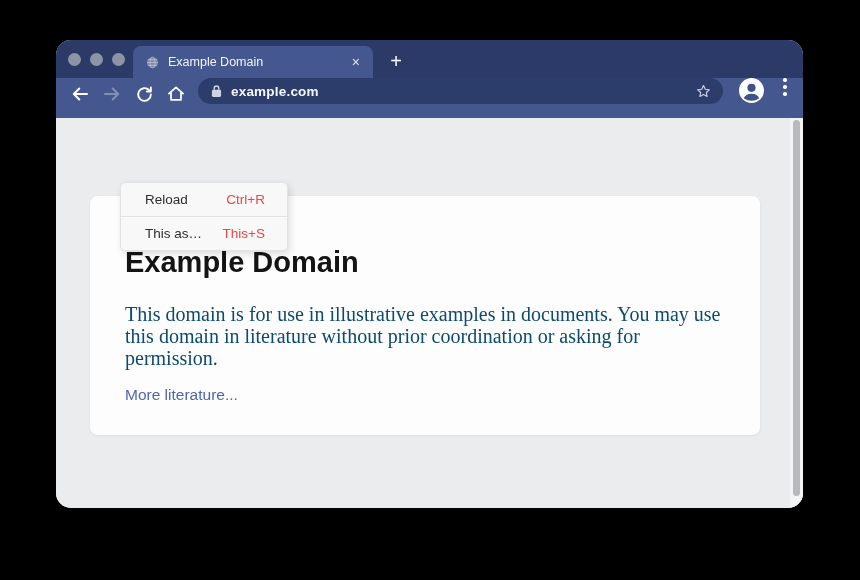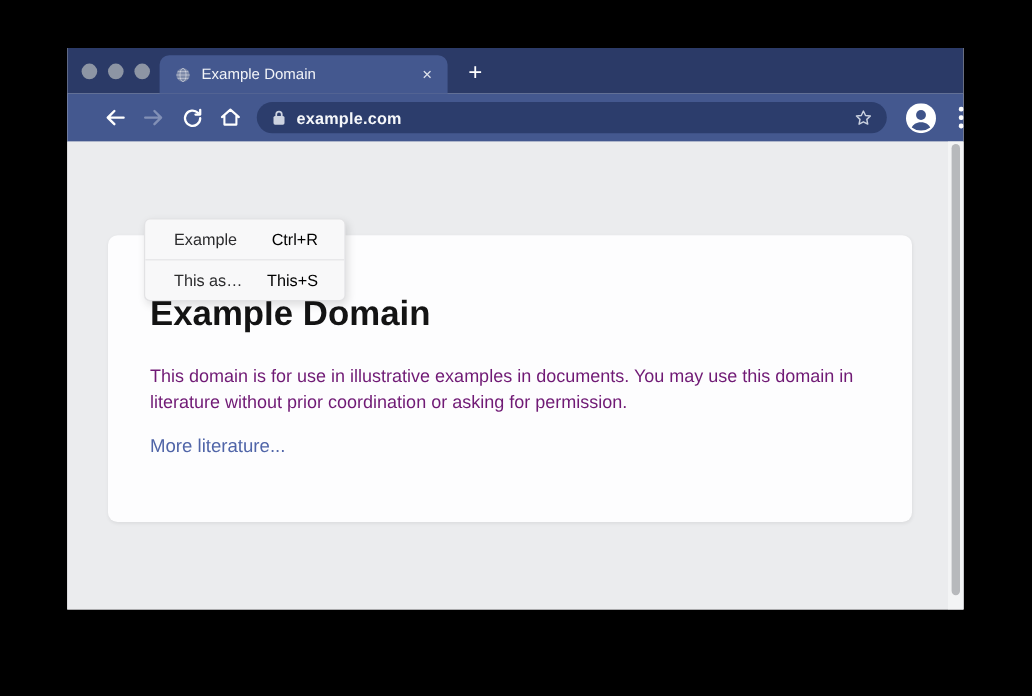--- a/index.html
+++ b/index.html
@@ -1,37 +1,37 @@
 <!DOCTYPE html>
 <html><head>
 <meta charset="utf-8">
 <style>
   * { margin:0; padding:0; box-sizing:border-box; }
   html,body { width:860px; height:580px; background:#000; font-family:"Liberation Sans", sans-serif; overflow:hidden; }
 
   .window { position:absolute; left:56px; top:40px; width:747px; height:468px;
-            border-radius:0; overflow:hidden; background:#ebecee; }
+            border-radius:15px; overflow:hidden; background:#ebecee; }
 
   
   .titlebar { position:relative; height:38px; background:#2b3a67; }
   .lights { position:absolute; left:12px; top:13px; display:flex; gap:9px; }
   .light { width:13px; height:13px; border-radius:50%; background:#8d95a4; }
 
   .tab { position:absolute; left:77px; bottom:0; width:240px; height:32px;
          background:#44588f; border-radius:8px 8px 0 0;
          display:flex; align-items:center; padding:0 13px; }
   .tab-title { flex:1; margin-left:9px; color:#f2f4f8; font-size:12.5px; white-space:nowrap; overflow:hidden; }
   .tab-close { color:#dfe3ec; font-size:14px; line-height:14px; cursor:default; }
 
   .newtab { position:absolute; left:327px; bottom:3px; width:26px; height:26px;
             color:#fff; font-size:20px; line-height:25px; text-align:center; font-weight:400; }
 
   
   .toolbar { position:relative; height:40px; background:#44588f;
-             display:flex; align-items:center; padding-left:24px; }
+             display:flex; padding-left:8px; }
   .navbtn { width:32px; height:32px; display:flex; align-items:center; justify-content:center; }
 
   .urlbar { margin-left:6px; width:525px; height:26px; border-radius:13px; background:#2c3d6c;
             display:flex; align-items:center; padding:0 11px 0 13px; }
   .url-text { margin-left:9px; color:#f5f7fa; font-size:13.5px; font-weight:600; letter-spacing:.2px; }
   .star { margin-left:auto; display:flex; align-items:center; }
 
   .avatar { margin-left:16px; width:25px; height:25px; display:flex; }
   .dots { margin-left:19px; display:flex; flex-direction:column; gap:3.5px; }
   .dot { width:3.5px; height:3.5px; border-radius:50%; background:#fff; }
@@ -39,31 +39,31 @@
   
   .content { position:relative; height:390px; background:#ebecee; }
 
   .scroll-track { position:absolute; right:0; top:0; width:13px; height:100%; background:#f3f4f5; }
   .scroll-thumb { position:absolute; right:3px; top:2px; width:7px; height:376px;
                   border-radius:4px; background:#b7b9bc; }
 
   .card { position:absolute; left:34px; top:78px; width:670px; height:239px;
           background:#fdfdfe; border-radius:8px; box-shadow:0 1px 3px rgba(0,0,0,.06); }
   .card h1 { margin:50px 0 0 35px; font-size:29px; font-weight:bold; color:#141414; }
-  .card p  { margin:24px 0 0 35px; width:600px; font-size:15px; line-height:22px; color:#701a75; }
+  .card p  { margin:24px 0 0 35px; width:600px; font-size:20px; line-height:22px; color:#0c4a6e;font-family:Liberation Serif, serif; }
   .card a  { display:inline-block; margin:17px 0 0 35px; font-size:15.5px;
              color:#5065a8; text-decoration:none; }
 
   
   .menu { position:absolute; left:64px; top:64px; width:168px; background:#f8f8f9;
           border:1px solid #e2e2e4; border-radius:5px;
           box-shadow:2px 3px 7px rgba(0,0,0,.13); overflow:hidden; z-index:5; }
   .menu-item { height:33px; display:flex; align-items:center; justify-content:space-between;
                padding:0 22px 0 24px; font-size:13.5px; color:#2c2c2e; cursor:default; }
-  .menu-item .shortcut { color:#000000; }
+  .menu-item .shortcut { color:#ef4444; }
   .menu-divider { height:1px; background:#e4e4e6; }
 
   svg { display:block; }
 </style>
 </head>
 <body>
 
 <div class="window">
 
   <div class="titlebar">
@@ -155,21 +155,21 @@
     <div class="scroll-thumb"></div>
 
     <div class="card">
       <h1>Example Domain</h1>
       <p>This domain is for use in illustrative examples in documents. You may use this domain in literature without prior coordination or asking for permission.</p>
       <a href="#">More literature...</a>
     </div>
 
     <div class="menu">
       <div class="menu-item">
-        <span>Example</span>
+        <span>Reload</span>
         <span class="shortcut">Ctrl+R</span>
       </div>
       <div class="menu-divider"></div>
       <div class="menu-item">
         <span>This as…</span>
         <span class="shortcut">This+S</span>
       </div>
     </div>
 
   </div>

